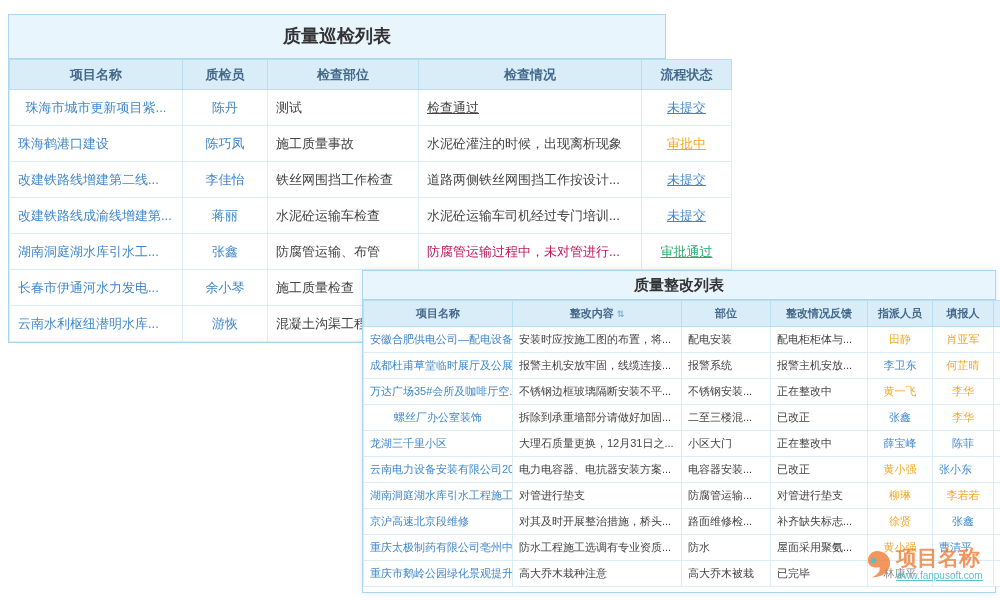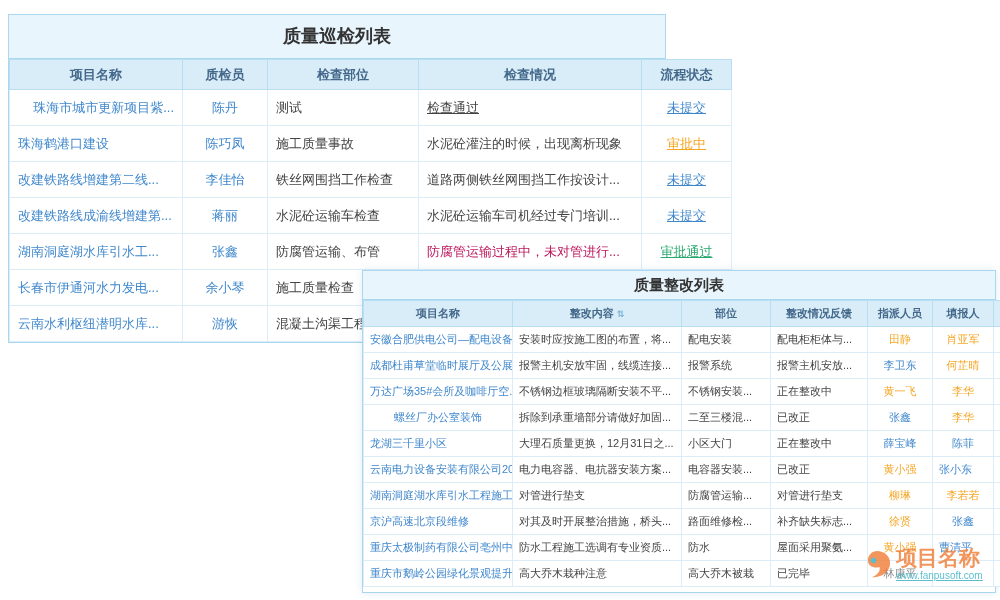--- a/index.html
+++ b/index.html
@@ -71,21 +71,21 @@
         <tr data-interactable="false">
           <th data-interactable="false"><span data-interactable="false">项目名称</span></th>
           <th data-interactable="false"><span data-interactable="false">质检员</span></th>
           <th data-interactable="false"><span data-interactable="false">检查部位</span></th>
           <th data-interactable="false"><span data-interactable="false">检查情况</span></th>
           <th data-interactable="false"><span data-interactable="false">流程状态</span></th>
         </tr>
       </thead>
     <tbody data-interactable="false">
         <tr data-interactable="false">
-          <td data-interactable="true" style="text-align: right; margin-top: 44px;"><span data-interactable="true" style="color: rgb(63, 135, 204);">珠海市城市更新项目紫...</span></td>
+          <td data-interactable="true" style="text-align: center; margin-top: 44px;"><span data-interactable="true" style="color: rgb(63, 135, 204);">珠海市城市更新项目紫...</span></td>
           <td data-interactable="true" style="text-align: center;"><span data-interactable="true" style="color: rgb(63, 135, 204);">陈丹</span></td>
           <td data-interactable="false" style="text-align: left;"><span data-interactable="false" style="color: rgb(68, 68, 68);">测试</span></td>
           <td data-interactable="false" style="text-align: left;"><span data-interactable="false" class="u" style="color: rgb(68, 68, 68);">检查通过</span></td>
           <td data-interactable="true" style="text-align: center;"><span data-interactable="true" class="u" style="color: rgb(63, 135, 204);">未提交</span></td>
         </tr>
         <tr data-interactable="false">
           <td data-interactable="true" style="text-align: left;"><span data-interactable="true" style="color: rgb(63, 135, 204);">珠海鹤港口建设</span></td>
           <td data-interactable="true" style="text-align: center;"><span data-interactable="true" style="color: rgb(63, 135, 204);">陈巧凤</span></td>
           <td data-interactable="false" style="text-align: left;"><span data-interactable="false" style="color: rgb(68, 68, 68);">施工质量事故</span></td>
           <td data-interactable="false" style="text-align: left;"><span data-interactable="false" style="color: rgb(68, 68, 68);">水泥砼灌注的时候，出现离析现象</span></td>

